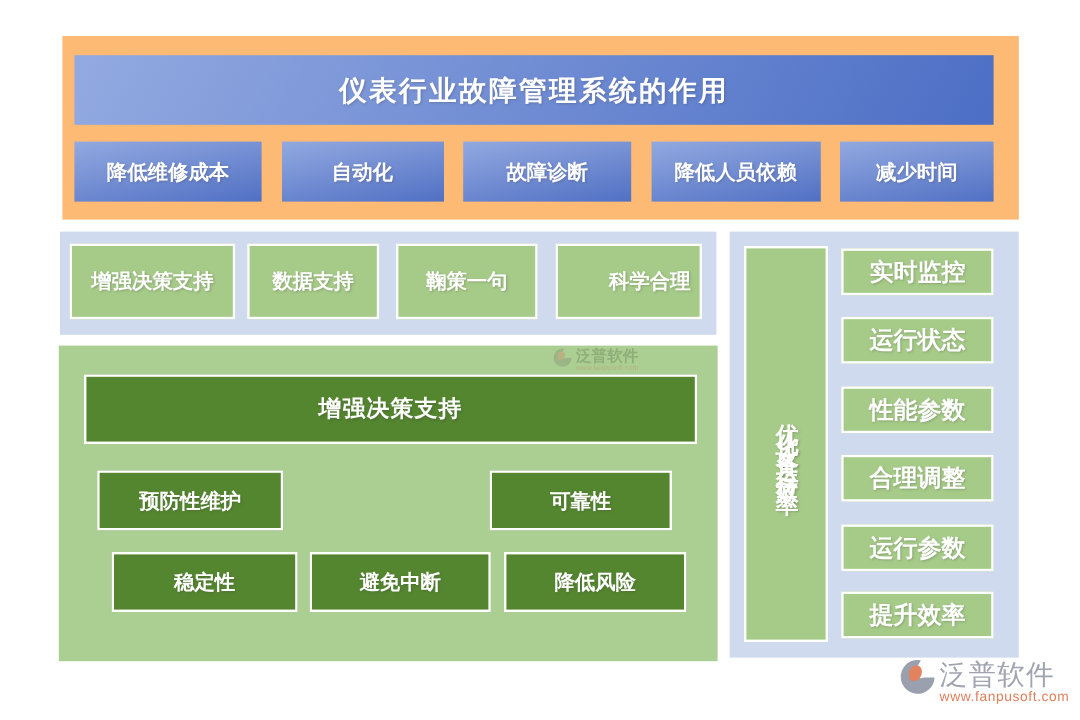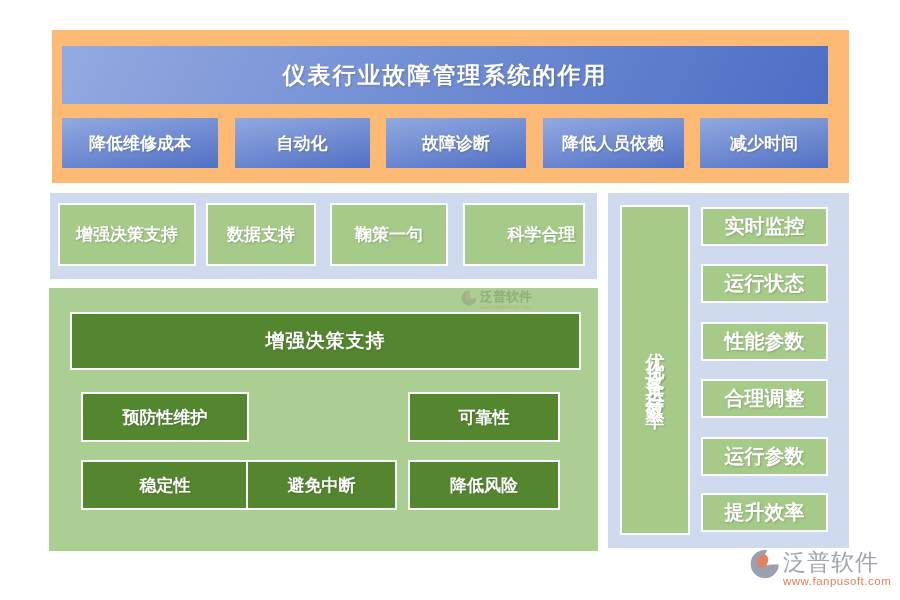--- a/index.html
+++ b/index.html
@@ -62,25 +62,25 @@
   .rel-header {
     position:absolute; left:21px; top:24px; width:511px; height:58px;
     background:#54862f; border:2px solid #fff;
     font-size:19px; letter-spacing:1px;
   }
   .dark-btn {
     position:absolute; height:50px;
     background:#54862f; border:2px solid #fff;
     font-size:17px;
   }
-  .c1{ left:32px;  width:168px; }
+  .c1{ left:32px;  width:155px; }
   .c2{ left:197px; width:151px; }
   .c3{ left:359px; width:152px; }
   .r1{ top:104px; }
-  .r2{ top:172px; }
+  .r2{ top:172px;margin-left:12px; }
 
   .watermark {
     position:absolute; left:412px; top:2px;
     display:flex; align-items:flex-start; gap:3px;
     opacity:.48;
   }
   .watermark .wm-col { display:flex; flex-direction:column; }
   .watermark .wm-name { font-size:13px; color:#6f8e5e; font-weight:bold; line-height:14px; }
   .watermark .wm-url  { font-size:6px;  color:#c98f74; line-height:7px; }
 

